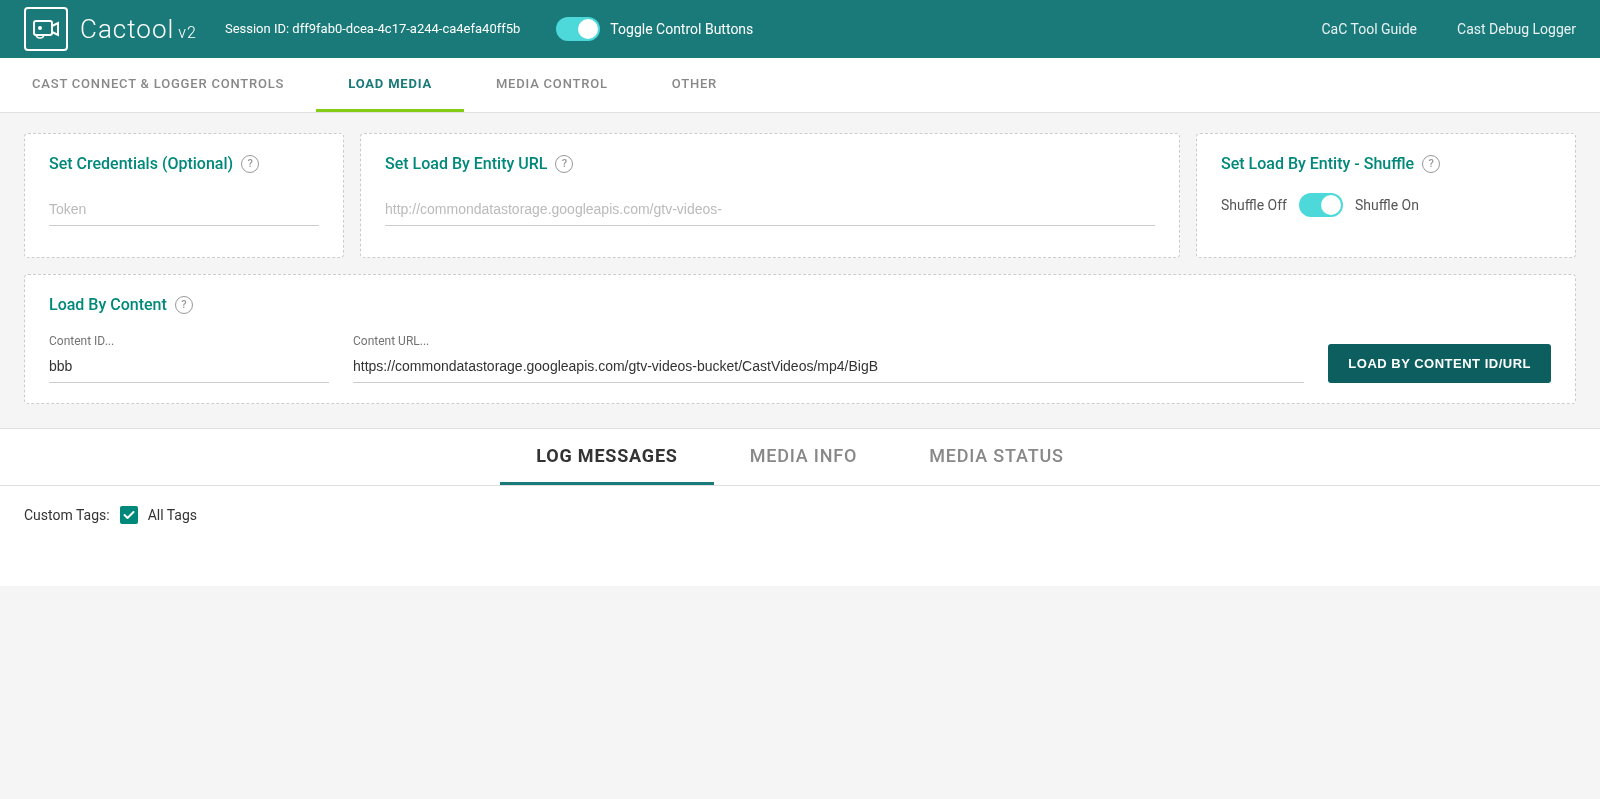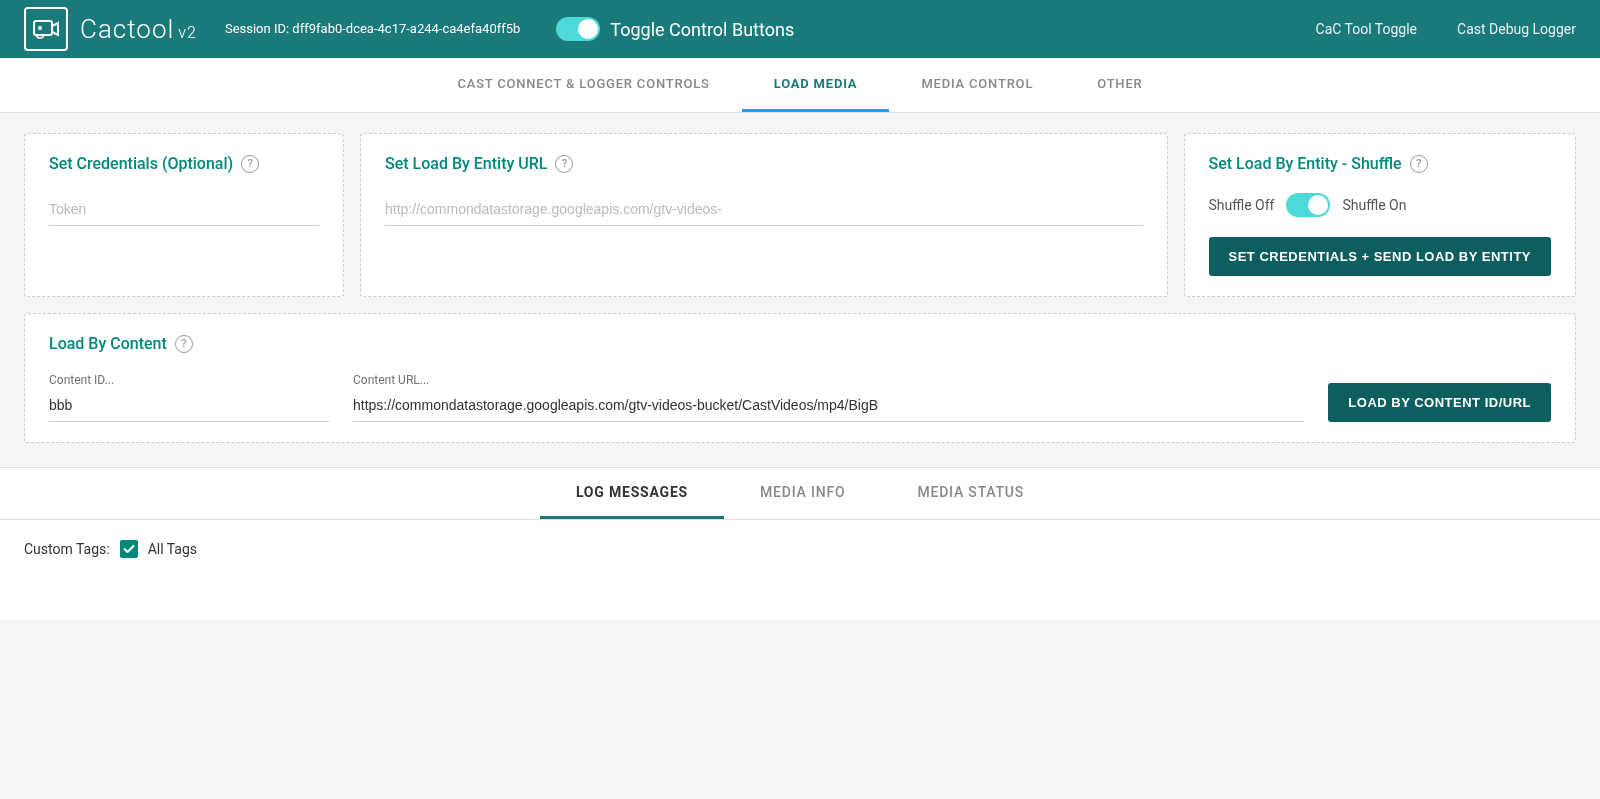--- a/index.html
+++ b/index.html
@@ -77,38 +77,37 @@
       color: white;
       text-decoration: none;
       font-size: 14px;
       opacity: 0.9;
     }
 
     
     .main-tabs {
       background: white;
       display: flex;
-      justify-content: center;
       gap: 0;
       border-bottom: 1px solid #e0e0e0;
       padding: 0;
     }
     .tab-item {
       padding: 18px 32px;
       font-size: 13px;
       font-weight: 500;
       letter-spacing: 0.8px;
       color: #888;
       cursor: pointer;
       border-bottom: 3px solid transparent;
       text-transform: uppercase;
     }
     .tab-item.active {
       color: #1a7a7a;
-      border-bottom: 3px solid #0ea5e9;
+      border-bottom: 3px solid #84cc16;
       font-weight: 700;
     }
 
     
     .content-area {
       padding: 20px 24px;
     }
 
     
     .cards-row {
@@ -238,21 +237,21 @@
     }
     .bottom-tabs {
       display: flex;
       justify-content: center;
       gap: 0;
       border-bottom: 1px solid #e0e0e0;
       padding: 0;
     }
     .bottom-tab-item {
       padding: 16px 36px;
-      font-size: 14px;
+      font-size: 18px;
       font-weight: 500;
       letter-spacing: 0.8px;
       color: #888;
       cursor: pointer;
       border-bottom: 3px solid transparent;
       text-transform: uppercase;
     }
     .bottom-tab-item.active {
       color: #333;
       border-bottom: 3px solid #1a7a7a;
@@ -301,24 +300,24 @@
     </span>
   </div>
   <div class="header-session">
     <span>Session ID: dff9fab0-dcea-4c17-a244-ca4efa40ff5b</span>
   </div>
   <div class="header-toggle-section">
     <label class="toggle-switch">
 
       <span class="toggle-slider"></span>
     </label>
-    <span style="font-size:18px;">Toggle Control Buttons</span>
+    <span style="font-size:14px;">Toggle Control Buttons</span>
   </div>
   <nav class="header-nav-links">
-    <a href="#">CaC Tool Toggle</a>
+    <a href="#">CaC Tool Guide</a>
     <a href="#">Cast Debug Logger</a>
   </nav>
 </header>
 
 <nav class="main-tabs">
   <div class="tab-item">CAST CONNECT &amp; LOGGER CONTROLS</div>
   <div class="tab-item active">LOAD MEDIA</div>
   <div class="tab-item">MEDIA CONTROL</div>
   <div class="tab-item">OTHER</div>
 </nav>
@@ -349,21 +348,20 @@
         <span class="help-icon">?</span>
       </div>
       <div class="shuffle-row">
         <span>Shuffle Off</span>
         <label class="toggle-switch-teal">
 
           <span class="teal-slider"></span>
         </label>
         <span>Shuffle On</span>
       </div>
-      <button class="btn-primary">SET CREDENTIALS + SEND LOAD BY ENTITY</button>
     </div>
 
   </div>
 
   <div class="card card-load-by-content">
     <div class="card-title">
       <span>Load By Content</span>
       <span class="help-icon">?</span>
     </div>
     <div class="load-content-row">

